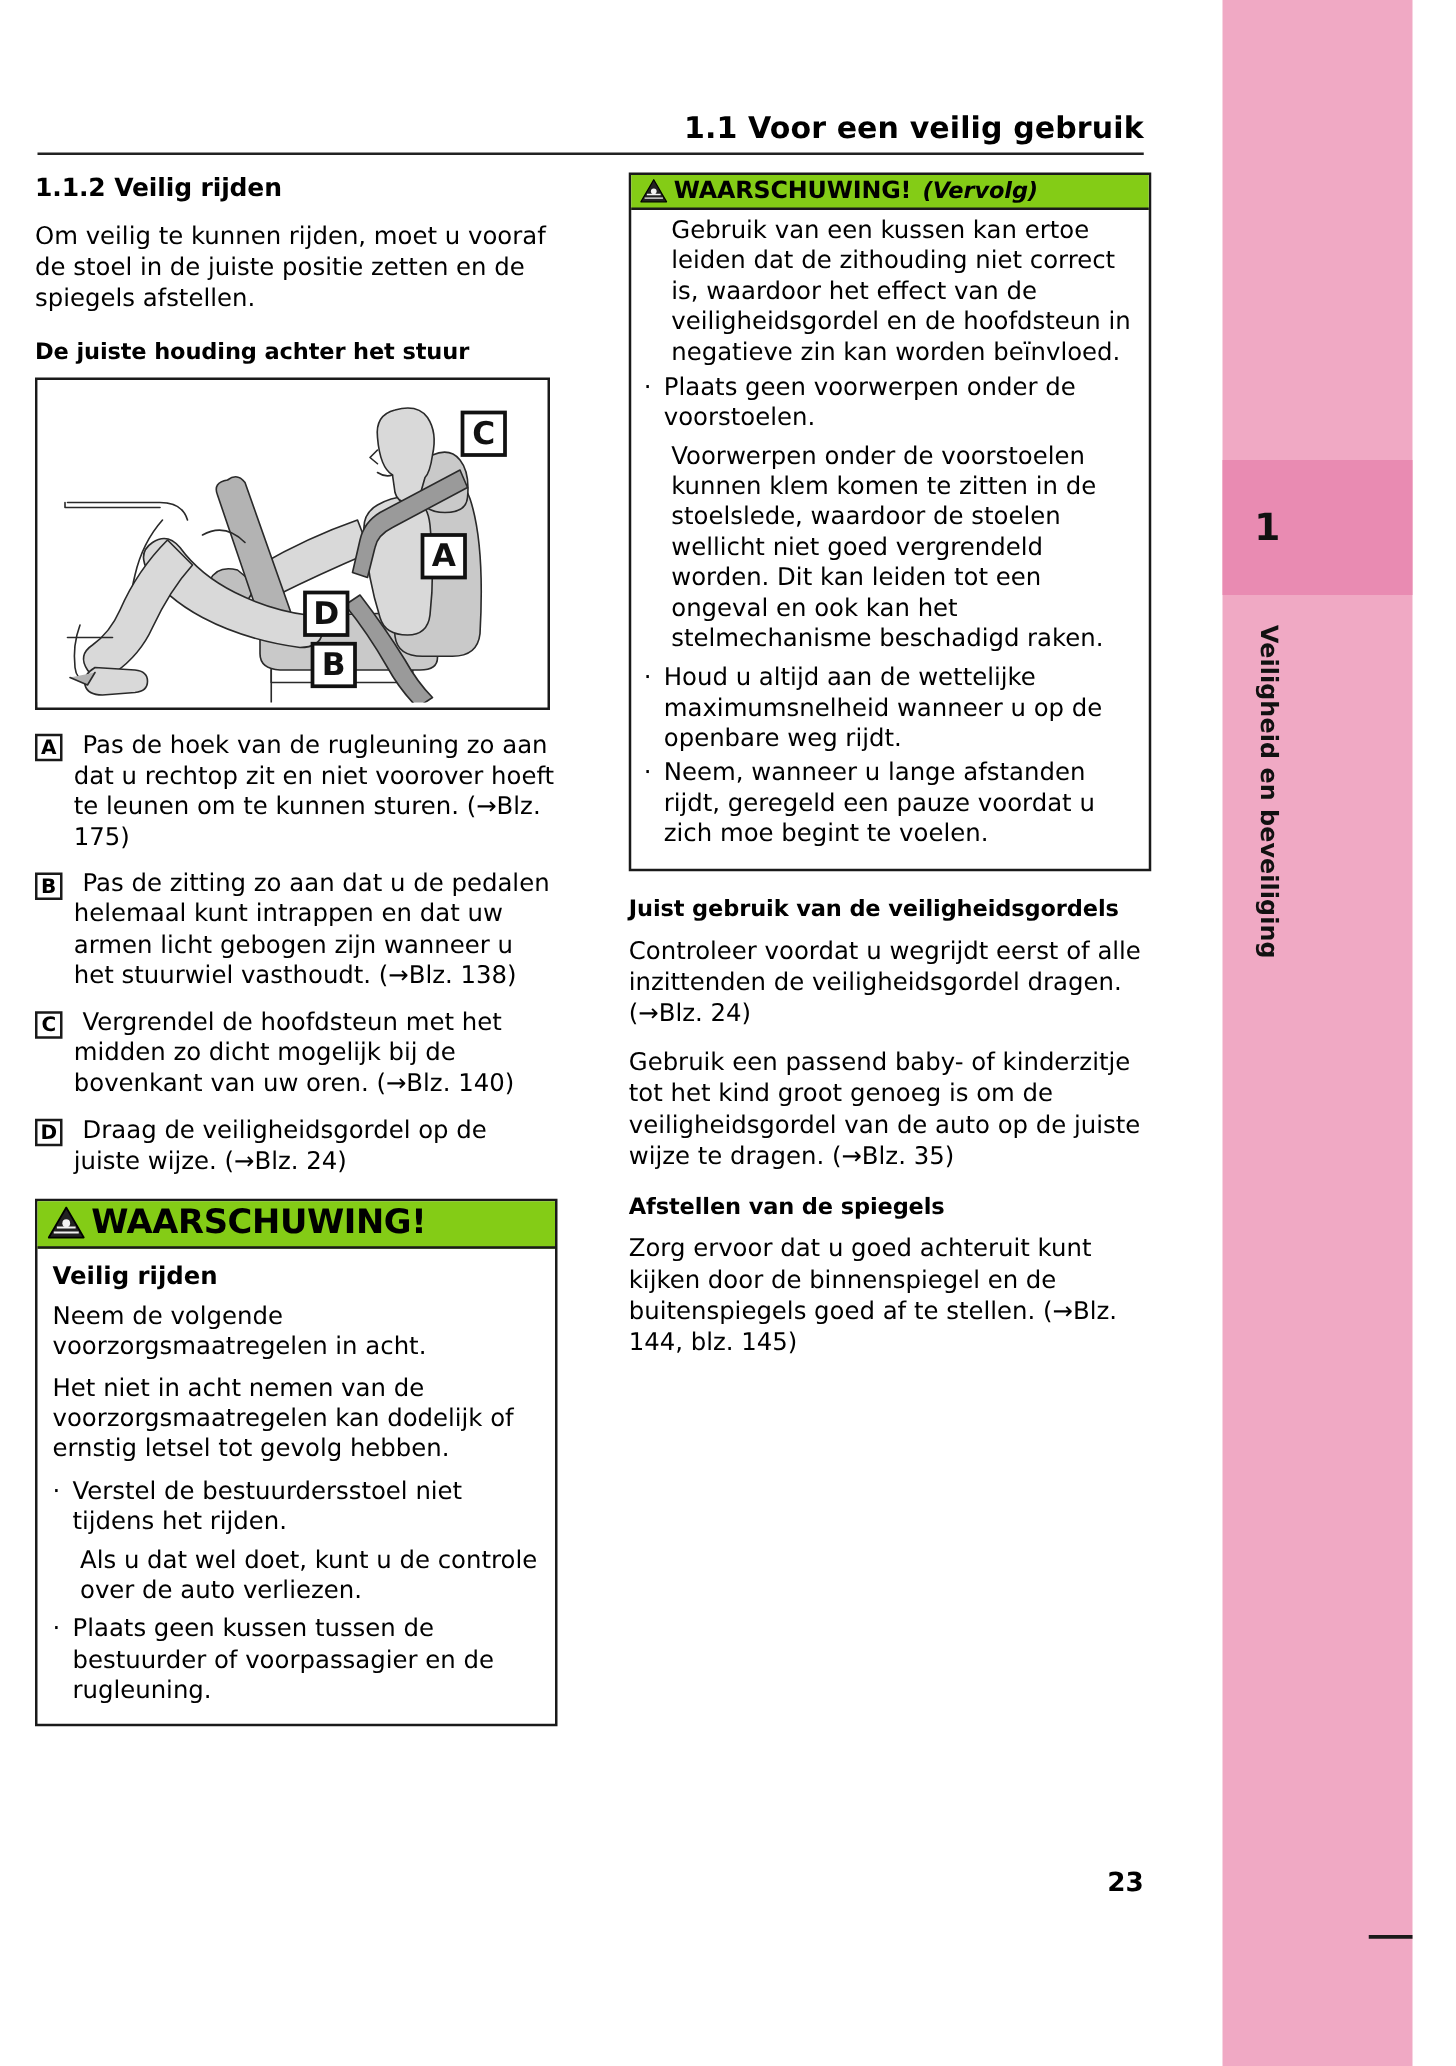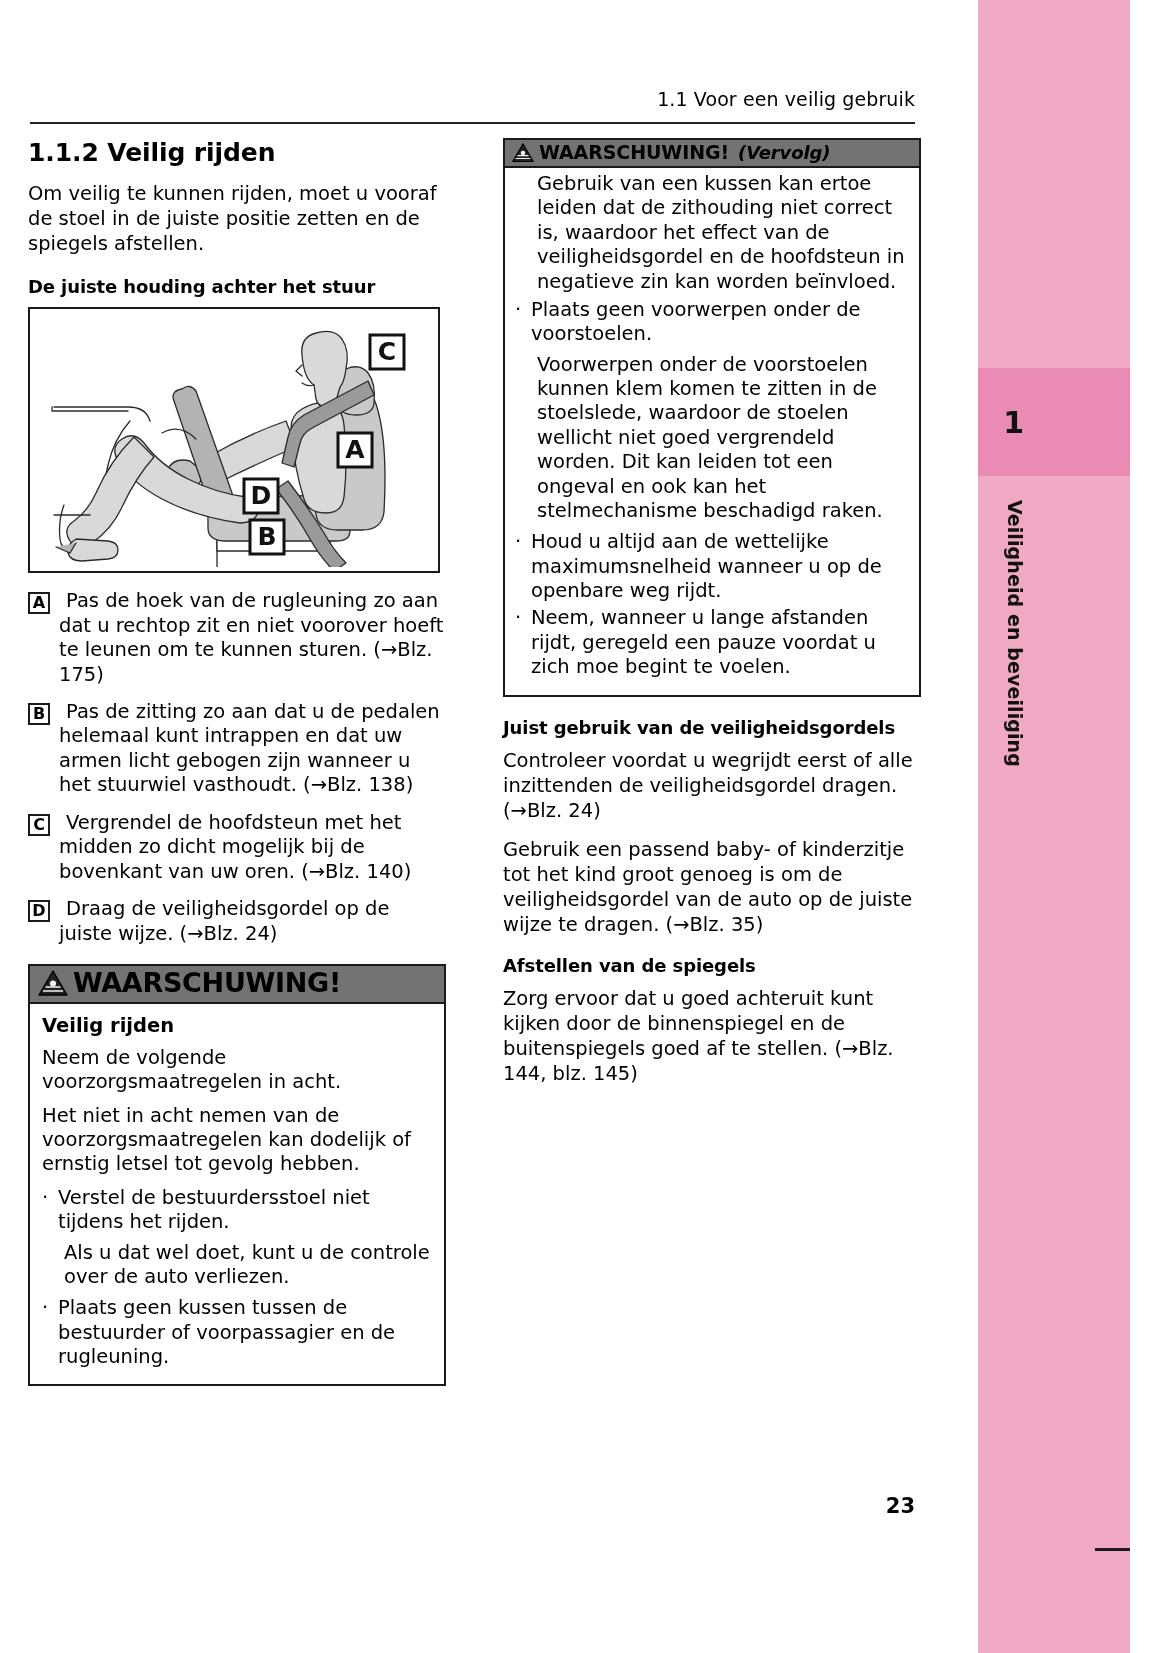--- a/index.html
+++ b/index.html
@@ -86,43 +86,43 @@
     width: 950px;
     height: 1653px;
   }
 
   #header-title {
     position: absolute;
     left: 30px;
     top: 88px;
     width: 885px;
     text-align: right;
-    font-size: 19px;
-    font-weight: normal;
+    font-size: 24px;
+    font-weight: bold;
     letter-spacing: 0.1px;
   }
   #header-rule {
     position: absolute;
     left: 30px;
     top: 122px;
     width: 885px;
     height: 2.2px;
     background: #222;
   }
 
   .col {
     position: absolute;
     top: 138px;
     width: 418px;
   }
   #col-left  { left: 28px; }
   #col-right { left: 503px; }
 
   h1.section-title {
-    font-size: 25px;
+    font-size: 20px;
     font-weight: bold;
     margin: 0 0 14px 0;
     letter-spacing: -0.1px;
   }
   h2.sub-title {
     font-size: 18px;
     font-weight: bold;
     margin: 20px 0 10px 0;
     letter-spacing: -0.1px;
   }
@@ -173,21 +173,21 @@
     text-indent: 7px;
   }
 
   
   .warnbox {
     border: 2.4px solid #1a1a1a;
     margin: 18px 0 0 0;
     background: #fff;
   }
   .warnbox-head {
-    background: #737373;
+    background: #84cc16;
     border-bottom: 2.4px solid #1a1a1a;
     display: flex;
     align-items: center;
     padding: 3px 7px 4px 8px;
     box-sizing: border-box;
   }
   .warnbox-head.small { padding: 2px 6px 3px 7px; }
   .warn-icon { flex: 0 0 auto; margin-right: 5px; display: block; }
   .warnbox-title {
     font-size: 27px;

